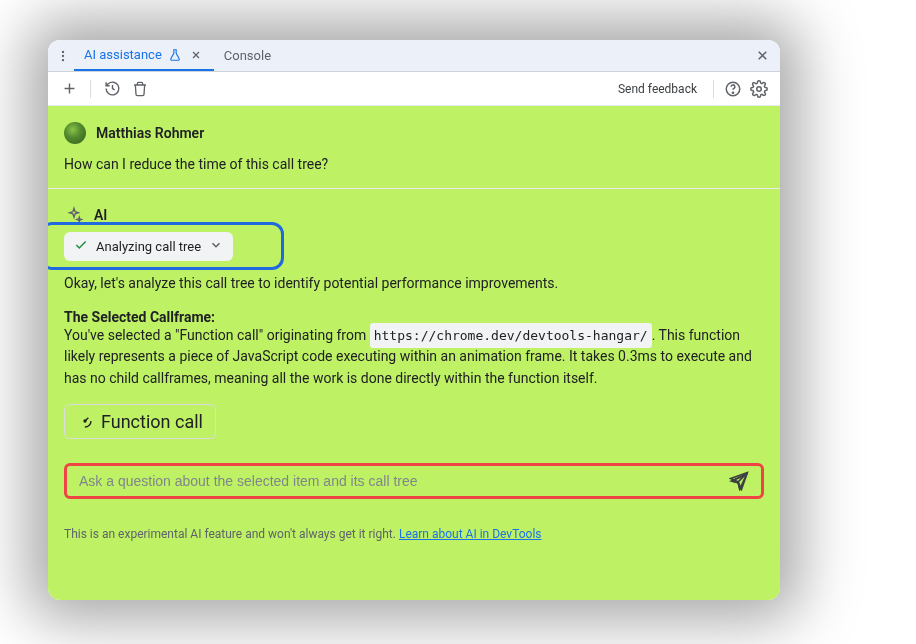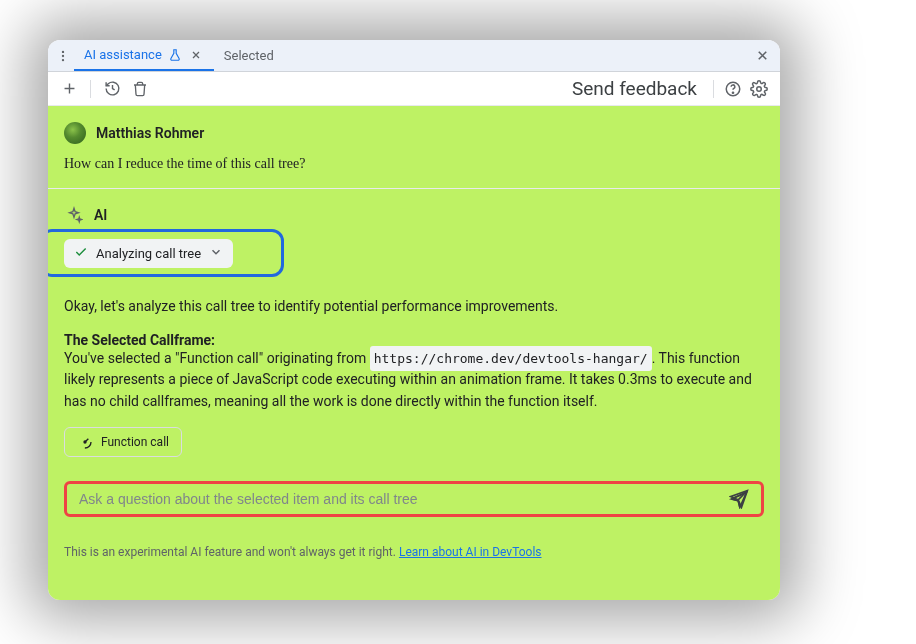--- a/index.html
+++ b/index.html
@@ -108,21 +108,21 @@
     .toolbar-sep {
       width: 1px;
       height: 18px;
       background: #dadce0;
       margin: 0 6px;
     }
     .toolbar-spacer {
       flex: 1;
     }
     .feedback-link {
-      font-size: 19px;
+      font-size: 12px;
       color: #3c4043;
       margin-right: 10px;
       cursor: pointer;
     }
     .content {
       flex: 1;
       overflow-y: auto;
       background: #bef264;
     }
     .user-header {
@@ -141,48 +141,47 @@
     .username {
       font-size: 14px;
       font-weight: 600;
       color: #202124;
     }
     .user-message {
       padding: 4px 16px 16px 16px;
       font-size: 14px;
       color: #202124;
       border-bottom: 1px solid #e8eaed;
-      font-family: Liberation Serif, serif;
     }
     .ai-section {
       padding: 16px;
     }
     .ai-header {
       display: flex;
       align-items: center;
       gap: 10px;
-      margin-bottom: 14px;
+      margin-bottom: 7px;
     }
     .ai-icon {
       width: 20px;
       height: 20px;
       display: flex;
       align-items: center;
       justify-content: center;
       color: #5f6368;
     }
     .ai-label {
       font-size: 14px;
       font-weight: 600;
       color: #202124;
     }
     .highlight-box-wrap {
       position: relative;
       margin-left: -16px;
-      margin-bottom: 28px;
+      margin-bottom: 12px;
     }
     .highlight-ring {
       position: absolute;
       top: -10px;
       left: -8px;
       width: 244px;
       height: 48px;
       border: 3px solid #2268de;
       border-radius: 12px;
       pointer-events: none;
@@ -224,21 +223,21 @@
       font-size: 13px;
       color: #202124;
     }
     .function-chip {
       display: inline-flex;
       align-items: center;
       gap: 8px;
       border: 1px solid #dadce0;
       border-radius: 6px;
       padding: 6px 12px;
-      font-size: 12px;
+      font-size: 18px;
       color: #202124;
       cursor: pointer;
     }
     .input-row {
       padding: 8px 16px 0 16px;
     }
     .input-box {
       display: flex;
       align-items: center;
       border: 3px solid #ef4444;
@@ -297,21 +296,21 @@
         <svg width="14" height="14" viewBox="0 0 24 24" fill="none" stroke="currentColor" stroke-width="2">
             <path d="M9 3h6M10 3v6l-5 9a2 2 0 0 0 1.8 3h10.4a2 2 0 0 0 1.8-3l-5-9V3"></path>
           </svg>
         <span class="tab-close">
           <svg width="12" height="12" viewBox="0 0 24 24" fill="none" stroke="currentColor" stroke-width="2.5">
               <path d="M18 6L6 18M6 6l12 12"></path>
             </svg>
         </span>
       </div>
       <div class="tab">
-        <span>Selected</span>
+        <span>Console</span>
       </div>
     </div>
     <div class="close-panel">
       <svg width="15" height="15" viewBox="0 0 24 24" fill="none" stroke="currentColor" stroke-width="2.5">
           <path d="M18 6L6 18M6 6l12 12"></path>
         </svg>
     </div>
   </div>
 
   <div class="toolbar">

